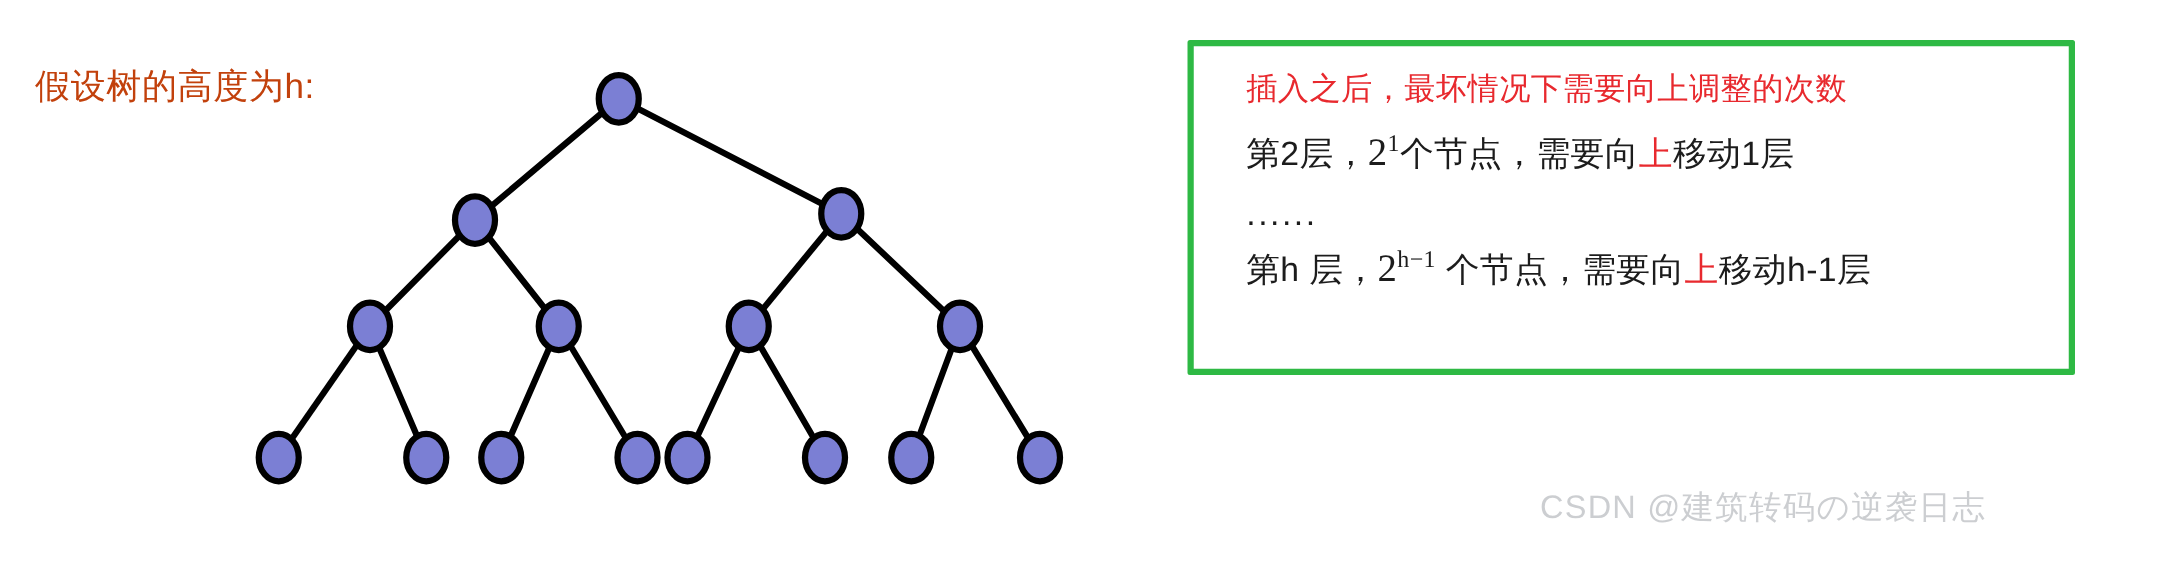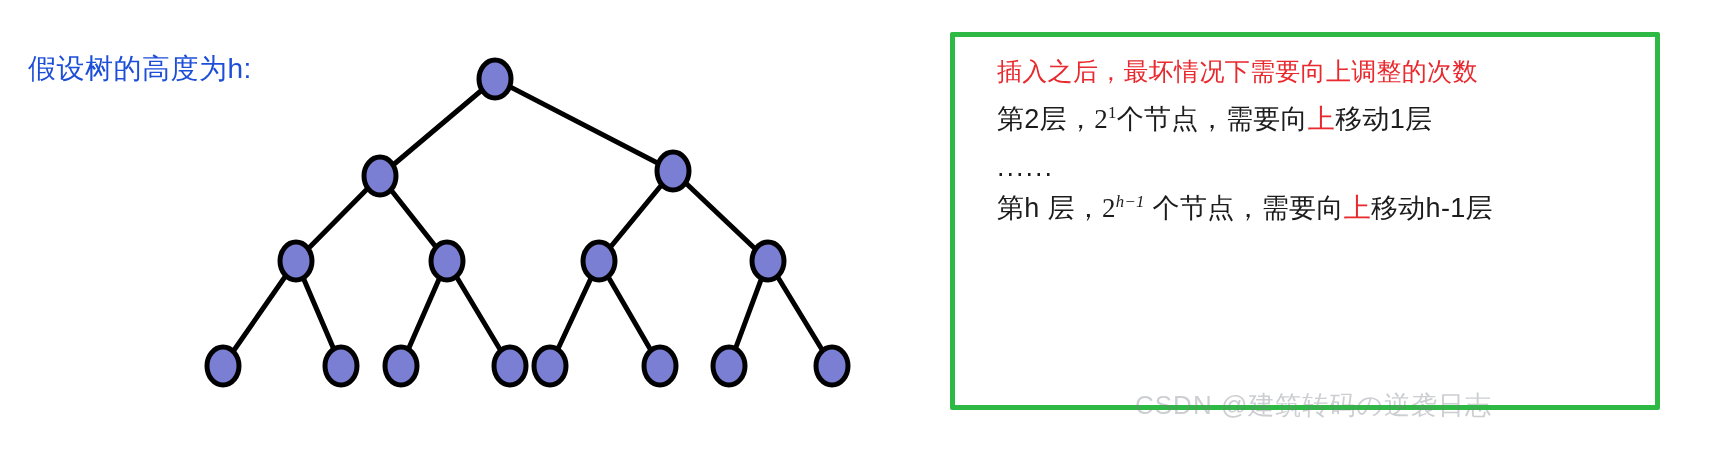--- a/index.html
+++ b/index.html
@@ -17,41 +17,41 @@
   }
 
   
   #caption {
     position: absolute;
     left: 28px;
     top: 52px;
     font-size: 28px;
     line-height: 1.2;
     letter-spacing: 0.5px;
-    color: #1d4ed8;
+    color: #c2410c;
     white-space: nowrap;
   }
 
   
   #tree-figure {
     position: absolute;
     left: 0px;
     top: 0px;
     width: 900px;
     height: 465px;
   }
   #tree-svg { display: block; }
 
   
   #callout-box {
     position: absolute;
     left: 950px;
     top: 32px;
     width: 710px;
-    height: 378px;
+    height: 268px;
     border: 5px solid #2eb944;
     box-sizing: border-box;
     background: #ffffff;
     border-radius: 2px;
   }
   #callout-inner {
     position: absolute;
     left: 0;
     top: 0;
     right: 0;
@@ -78,36 +78,35 @@
     font-size: 27px;
     letter-spacing: 2px;
     margin-bottom: 14px;
     margin-top: -2px;
   }
   .up-red {
     color: #e8292e;
   }
   .math {
     font-family: "Liberation Serif", "DejaVu Serif", serif;
-    font-size: 27px;
+    font-size: 31px;
   }
   .math sup {
     font-size: 0.62em;
     vertical-align: super;
     line-height: 0;
   }
   .math-it {
-    font-style: italic;
     text-align: right;
   }
 
   
   #watermark {
     position: absolute;
-    left: 1135px;
+    left: 1232px;
     top: 388px;
     font-size: 26px;
     color: rgba(120,125,135,0.38);
     white-space: nowrap;
     letter-spacing: 1px;
     pointer-events: none;
   }
 </style>
 </head>
 <body>

